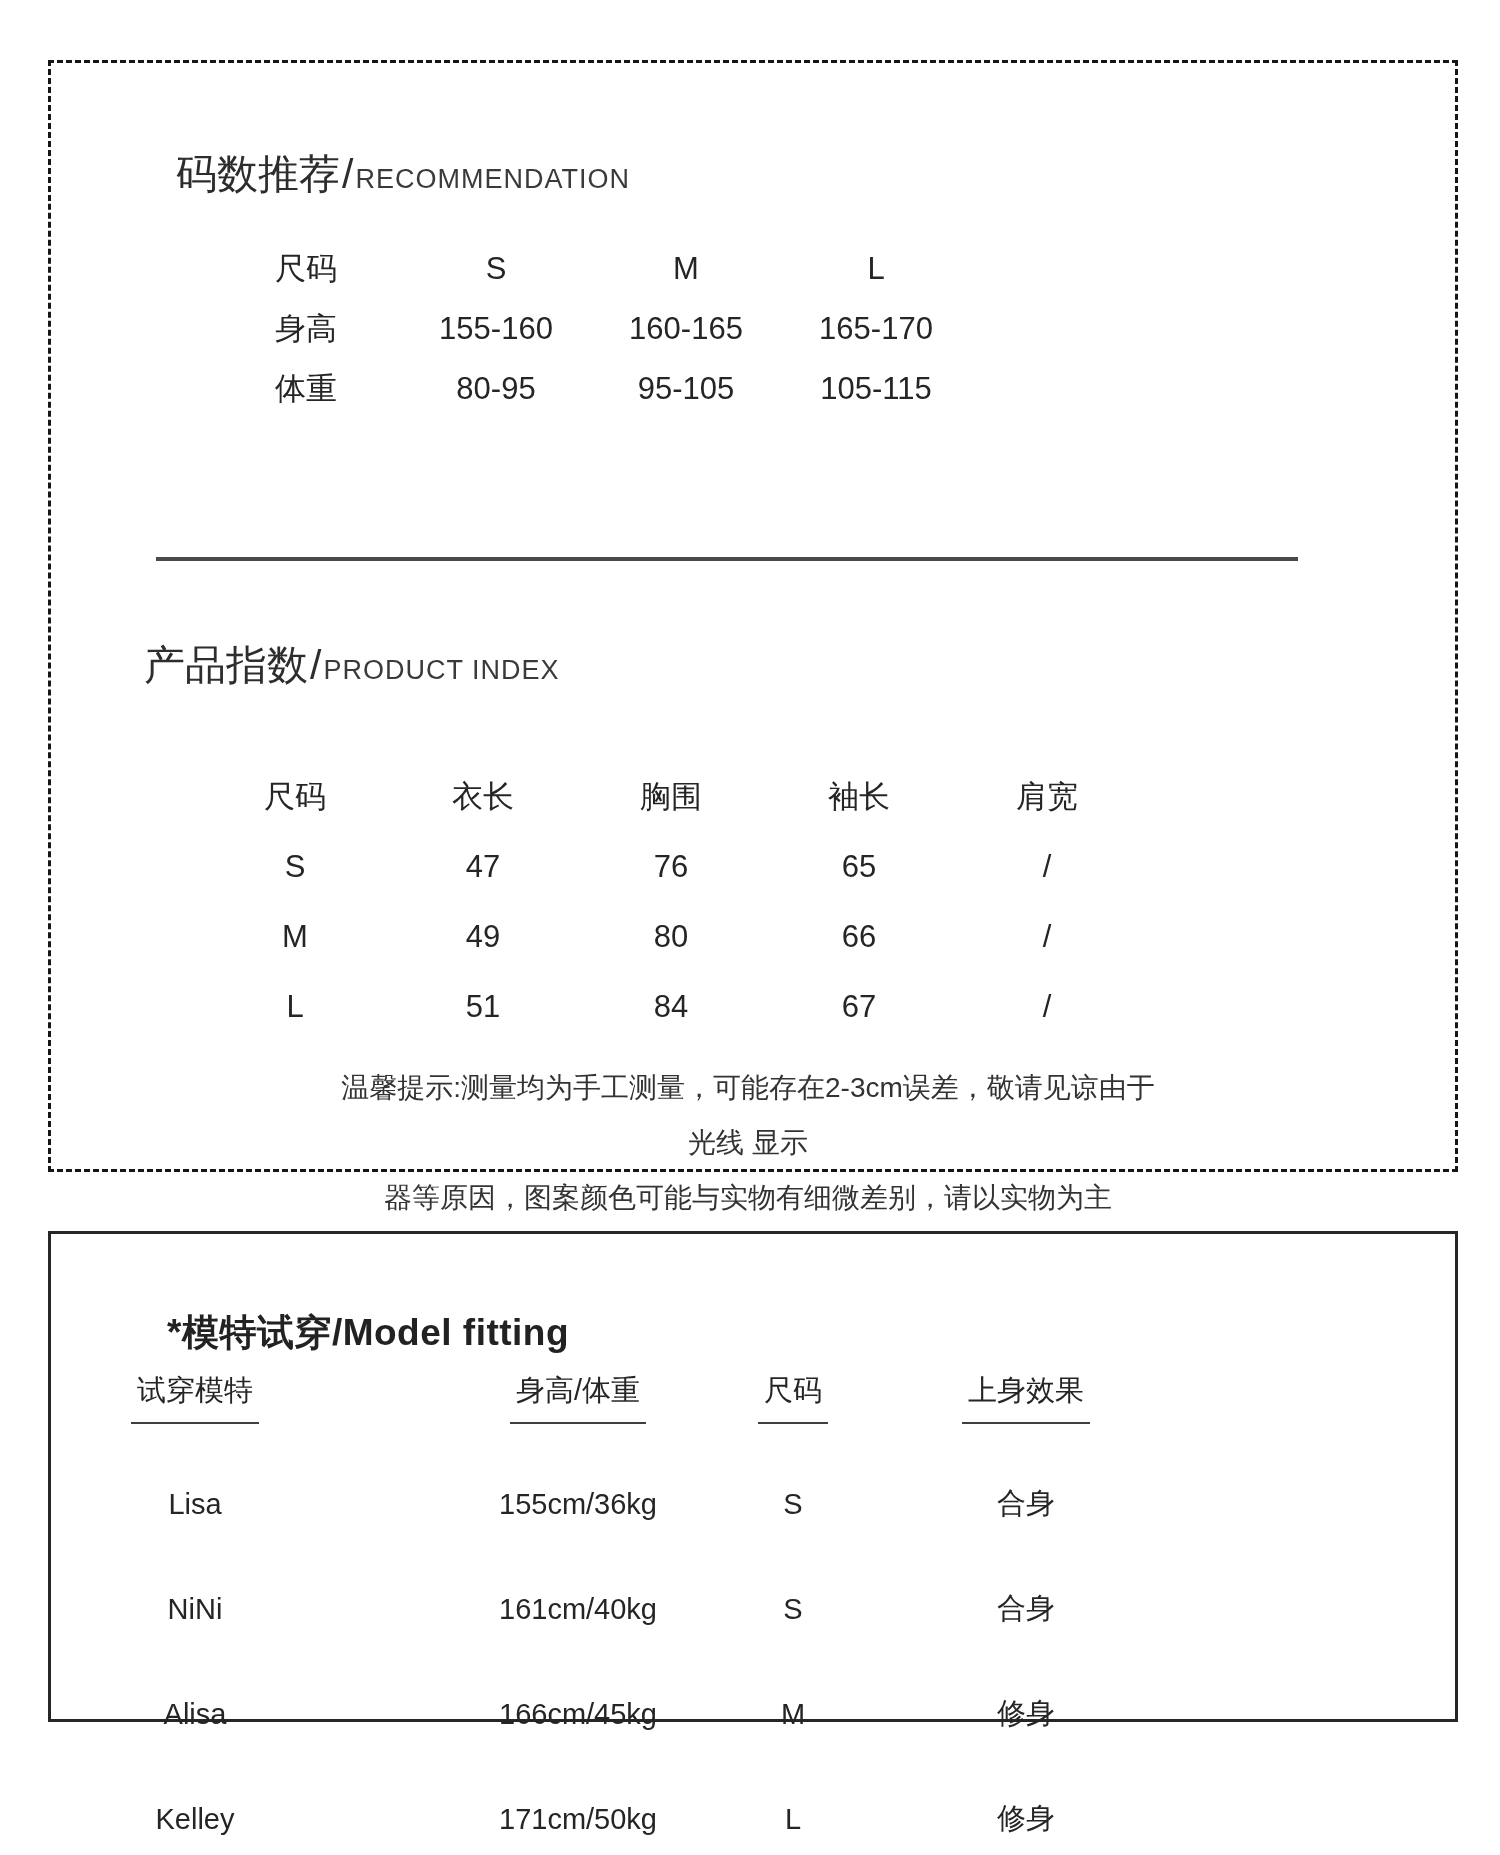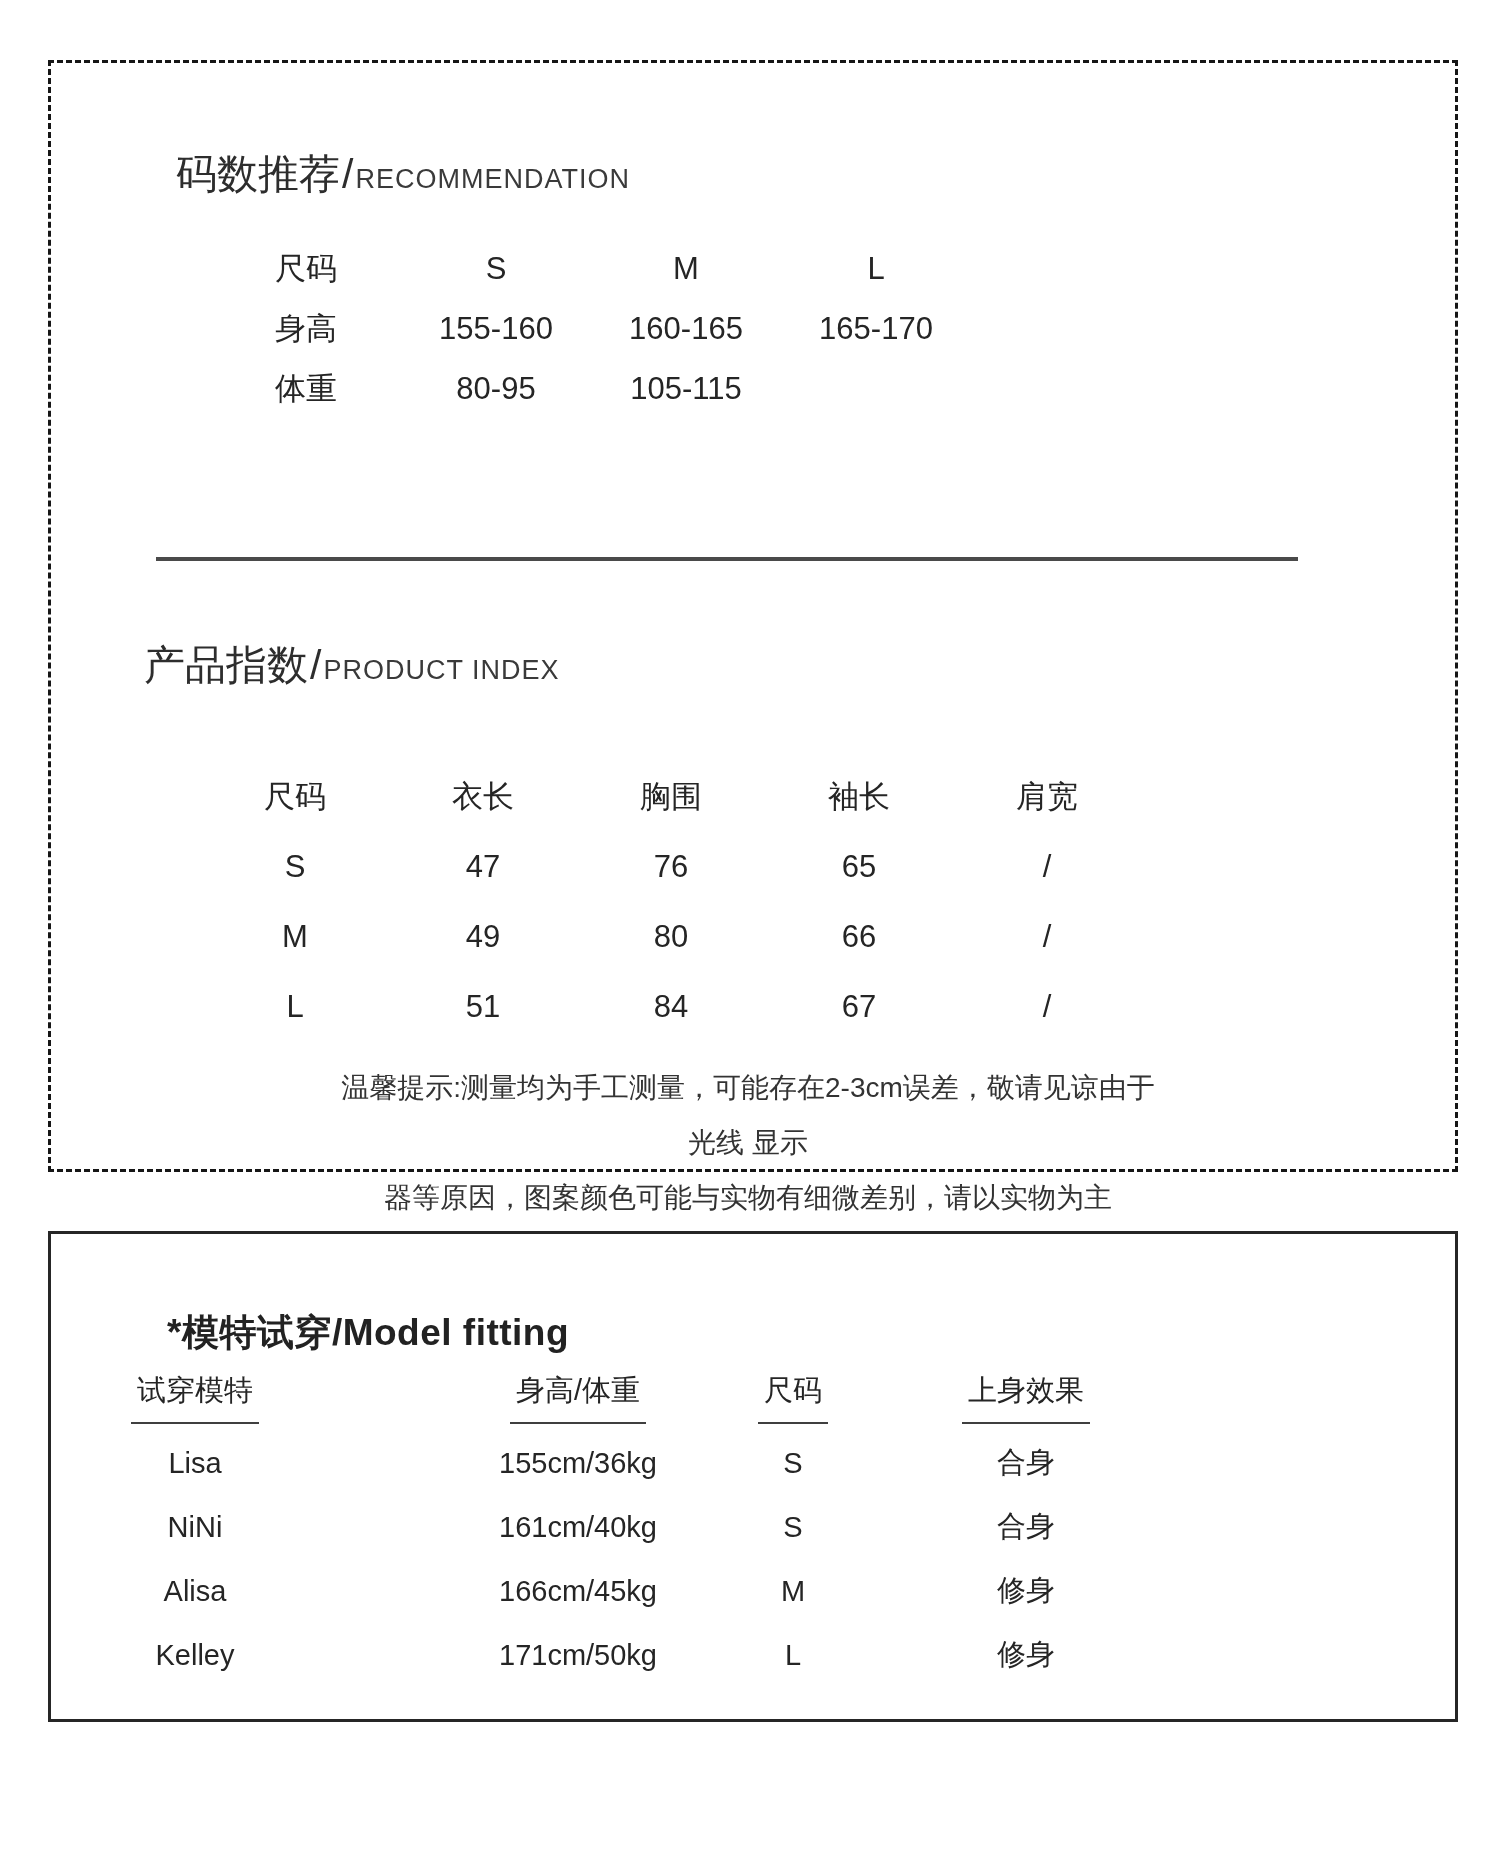--- a/index.html
+++ b/index.html
@@ -39,21 +39,21 @@
     position:absolute; left:105px; top:494px; width:1142px; height:4px;
     background:#4a4a4a;
   }
   .note {
     position:absolute; left:287px; top:997px; width:820px;
     text-align:center; font-size:28px; line-height:55px; color:#333333;
   }
 
   .mf-title { position:absolute; left:116px; top:74px; font-size:37px; font-weight:600;
     letter-spacing:0.5px; color:#222222; white-space:nowrap;text-align:right; }
-  .mf-col { position:absolute; top:133px; display:grid; grid-auto-rows:64px; }
+  .mf-col { position:absolute; top:133px; display:grid; grid-auto-rows:64px;gap:41px; }
   .mf-col .hrow { height:60px; }
   .mf-cell {
     display:flex; align-items:center; justify-content:center;
     font-size:29px; color:#252525; white-space:nowrap;
   }
   .mf-underline {
     display:inline-block; border-bottom:2px solid #3f3f3f; padding:0 6px 11px 6px;
   }
   .col-model  { left:24px;  width:240px; }
   .col-hw     { left:367px; width:320px;text-align:right; }
@@ -75,20 +75,21 @@
     <div class="cell">尺码</div>
     <div class="cell">S</div>
     <div class="cell">M</div>
     <div class="cell">L</div>
     <div class="cell">身高</div>
     <div class="cell">155-160</div>
     <div class="cell">160-165</div>
     <div class="cell">165-170</div>
     <div class="cell">体重</div>
     <div class="cell">80-95</div>
+    <div class="cell">95-105</div>
     <div class="cell">105-115</div>
   </div>
 
   <div class="divider"></div>
 
   <div class="sec-title" style="left:93px; top:575px;">
     <span class="title-zh">产品指数</span>
       <span class="title-sep">/</span>
       <span class="title-en">PRODUCT INDEX</span>
   </div>

